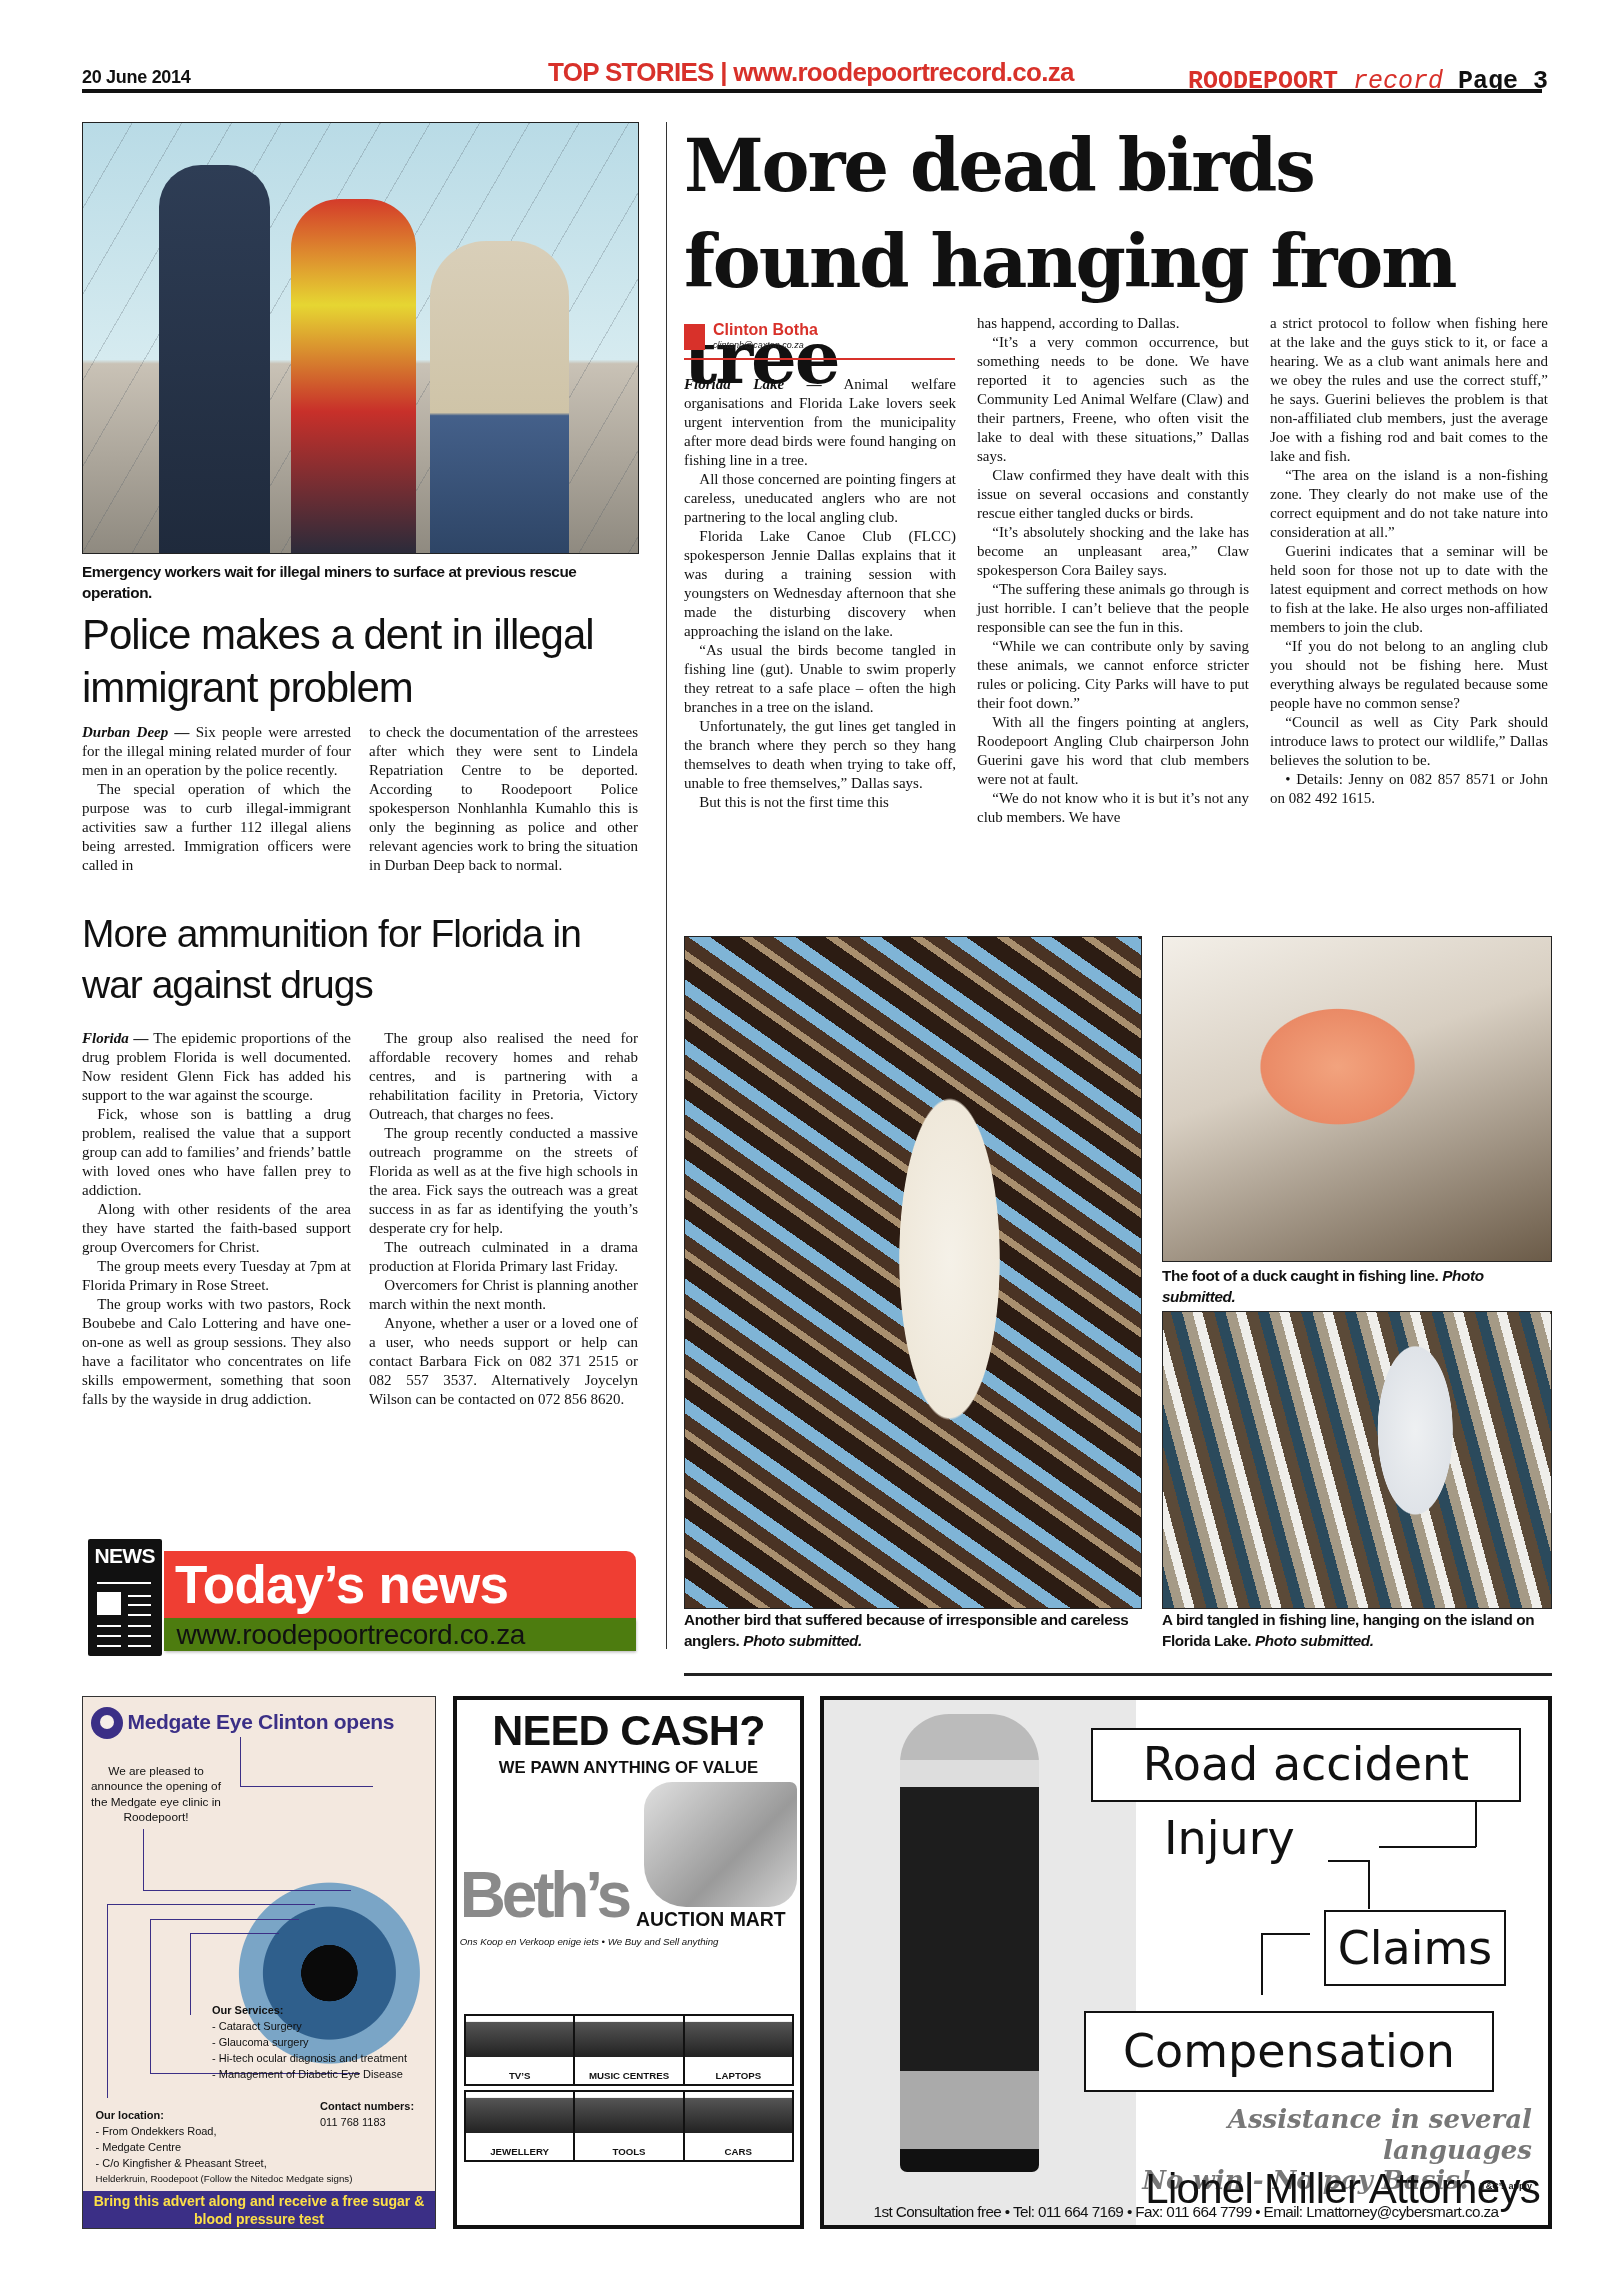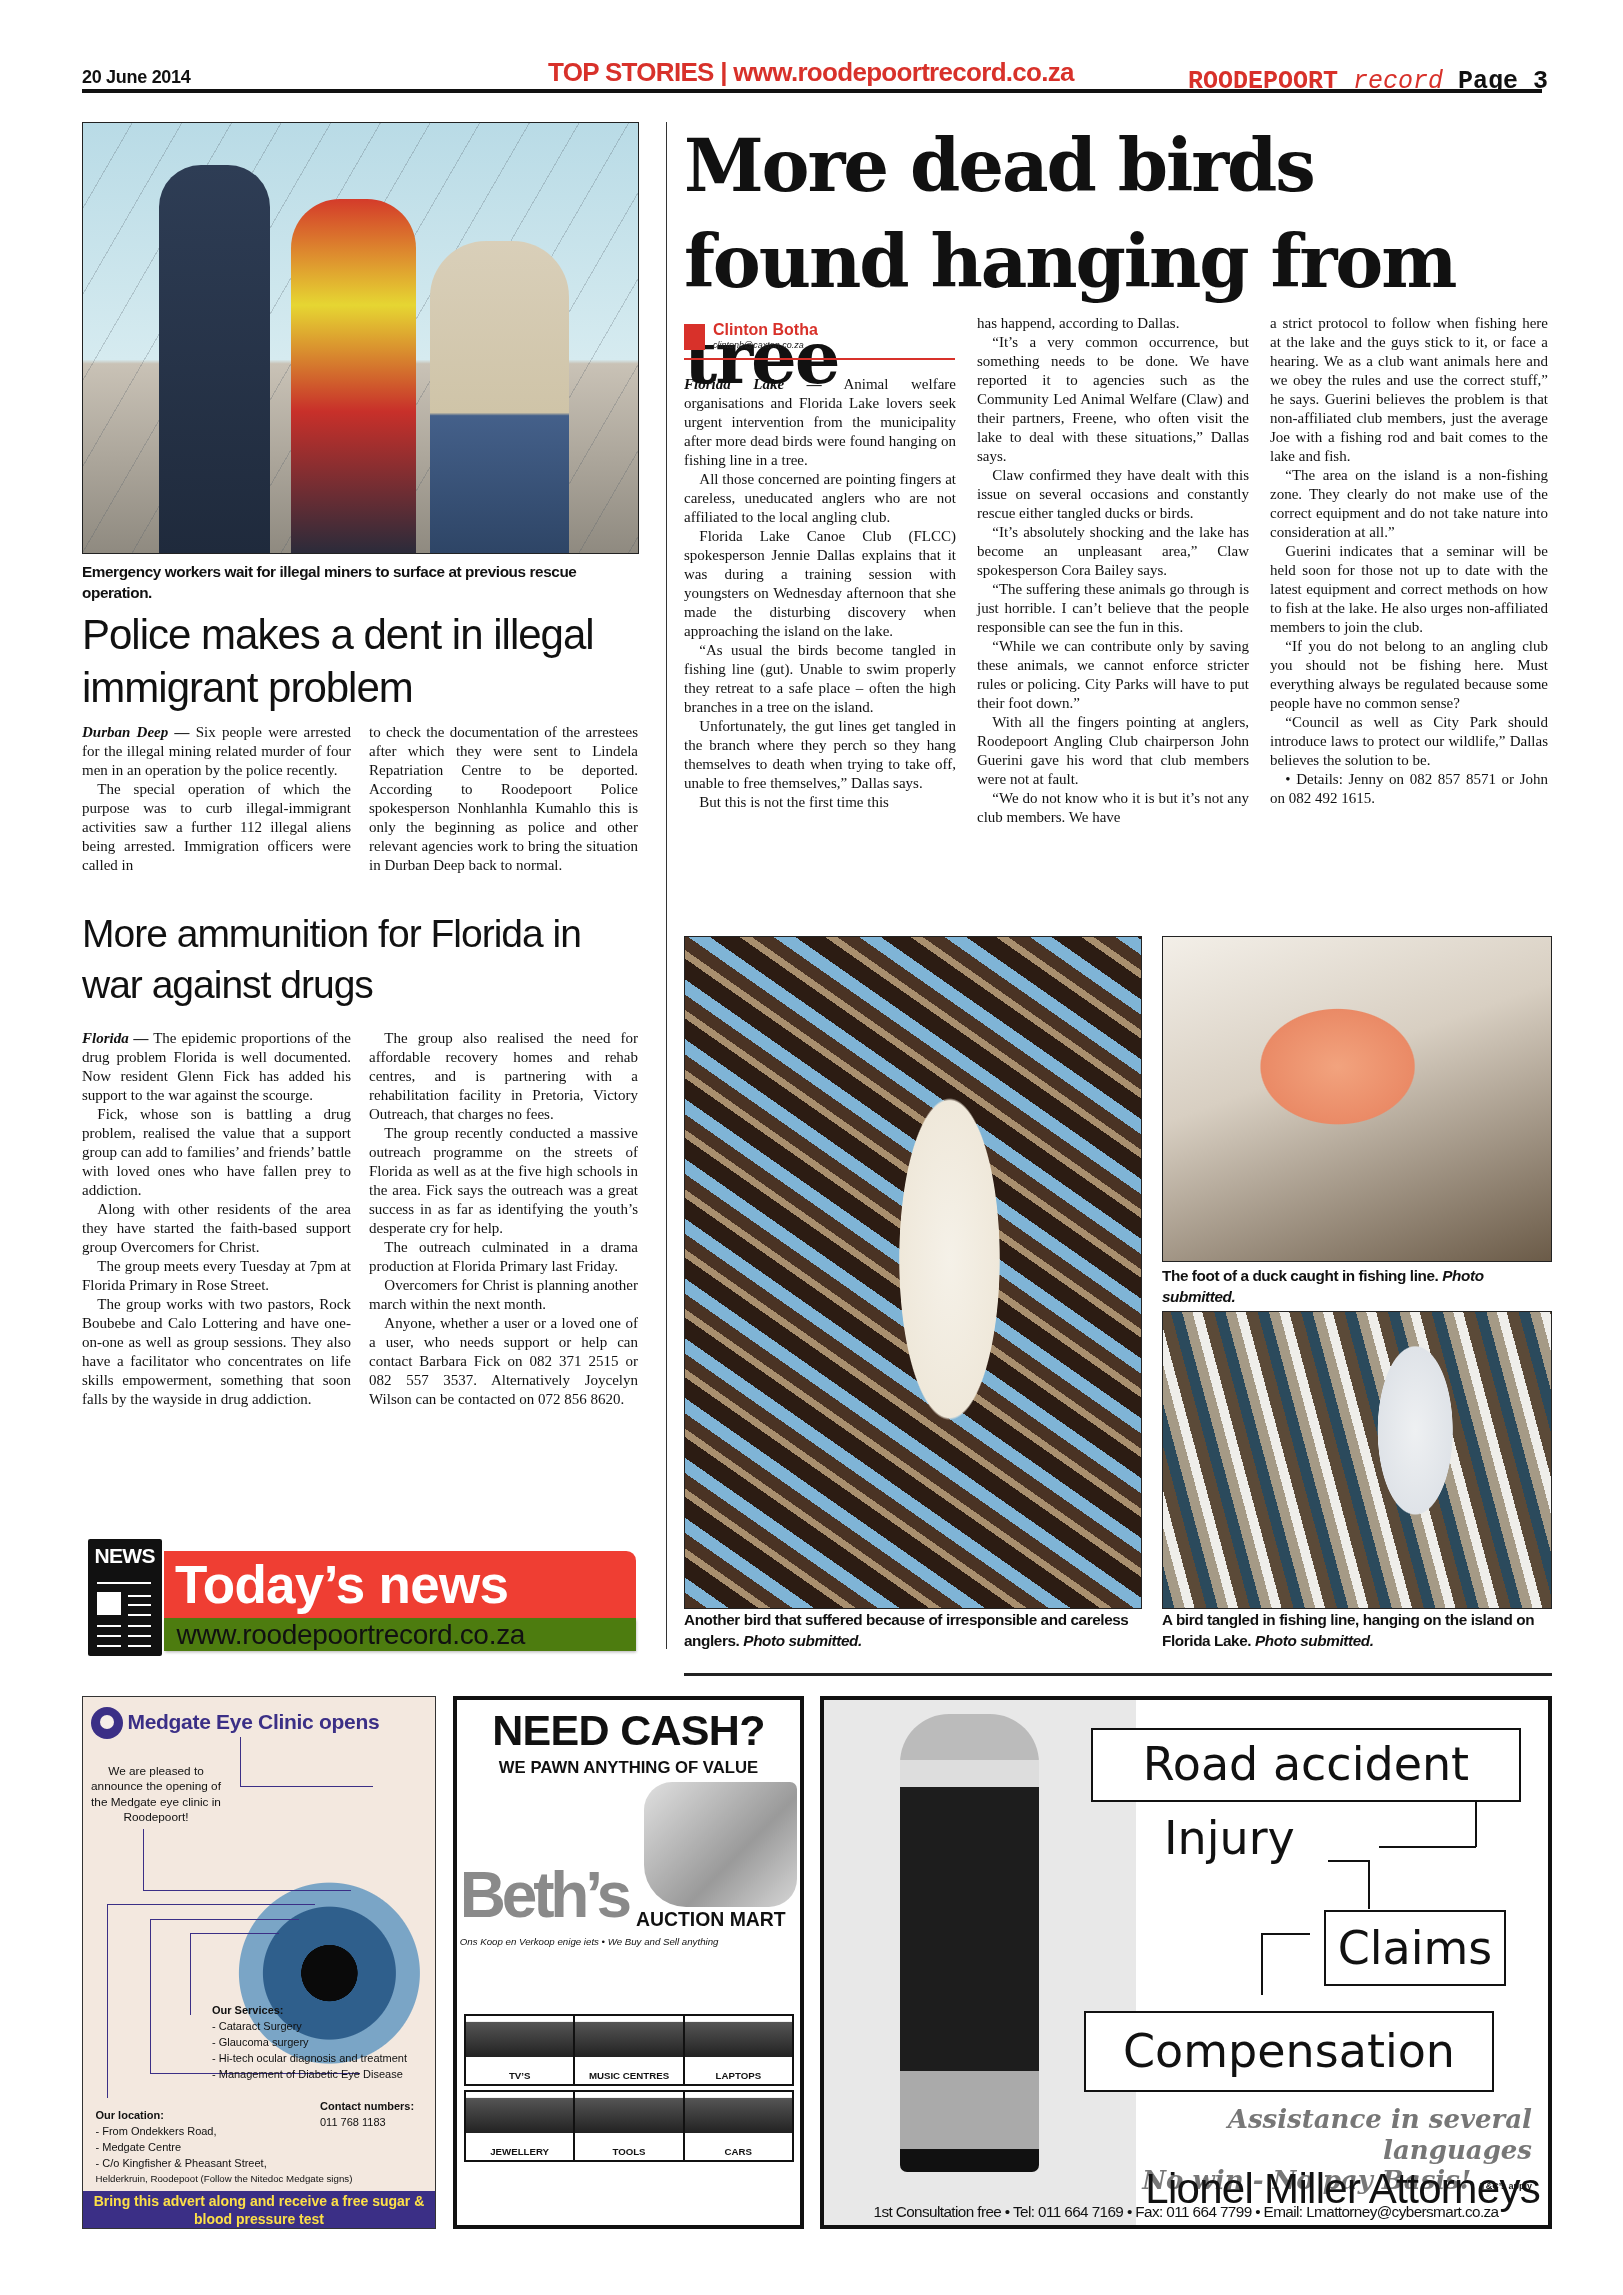--- a/index.html
+++ b/index.html
@@ -202,21 +202,21 @@
 <h1 class="abs hl-birds">More dead birds found hanging from tree</h1>
 <div class="abs byline">
   <div class="sq"></div>
   <div class="name">Clinton Botha</div>
   <div class="email">clintonb@caxton.co.za</div>
   <div class="rule"></div>
 </div>
 
 <div class="abs col birds-c1">
   <p class="first"><span class="dateline">Florida Lake —</span> <span>Animal welfare organisations and Florida Lake lovers seek urgent intervention from the municipality after more dead birds were found hanging on fishing line in a tree.</span></p>
-  <p>All those concerned are pointing fingers at careless, uneducated anglers who are not affiliated to the local angling club.</p>
+  <p>All those concerned are pointing fingers at careless, uneducated anglers who are not partnering to the local angling club.</p>
   <p>Florida Lake Canoe Club (FLCC) spokesperson Jennie Dallas explains that it was during a training session with youngsters on Wednesday afternoon that she made the disturbing discovery when approaching the island on the lake.</p>
   <p>“As usual the birds become tangled in fishing line (gut). Unable to swim properly they retreat to a safe place – often the high branches in a tree on the island.</p>
   <p>Unfortunately, the gut lines get tangled in the branch where they perch so they hang themselves to death when trying to take off, unable to free themselves,” Dallas says.</p>
   <p>But this is not the first time this</p>
 </div>
 <div class="abs col birds-c2">
   <p class="first">has happend, according to Dallas.</p>
   <p>“It’s a very common occurrence, but something needs to be done. We have reported it to agencies such as the Community Led Animal Welfare (Claw) and their partners, Freene, who often visit the lake to deal with these situations,” Dallas says.</p>
   <p>Claw confirmed they have dealt with this issue on several occasions and constantly rescue either tangled ducks or birds.</p>
   <p>“It’s absolutely shocking and the lake has become an unpleasant area,” Claw spokesperson Cora Bailey says.</p>
@@ -247,21 +247,21 @@
 </div>
 <div class="abs caption cap-bird2">
   <span>A bird tangled in fishing line, hanging on the island on Florida Lake.</span>
   <span class="credit">Photo submitted.</span>
 </div>
 
 <div class="abs section-rule"></div>
 
 <div class="abs ad-medgate">
   <div class="med-title">
-    <span class="med-logo"></span><span>Medgate Eye Clinic opens</span>
+    <span class="med-logo"></span><span>Medgate Eye Clinton opens</span>
   </div>
   <div class="med-intro">We are pleased to announce the opening of the Medgate eye clinic in Roodepoort!</div>
   <div class="med-line" style="left:157px;top:40px;width:1.4px;height:49px;"></div>
   <div class="med-line" style="left:157px;top:89px;width:133px;height:1.4px;"></div>
   <div class="med-line" style="left:60px;top:132px;width:1.4px;height:62px;"></div>
   <div class="med-line" style="left:60px;top:193px;width:208px;height:1.4px;"></div>
   <div class="med-line" style="left:23.6px;top:207px;width:208px;height:1.4px;"></div>
   <div class="med-line" style="left:23.6px;top:207px;width:1.4px;height:194px;"></div>
   <div class="med-line" style="left:67px;top:222px;width:149px;height:1.4px;"></div>
   <div class="med-line" style="left:67px;top:222px;width:1.4px;height:154px;"></div>

